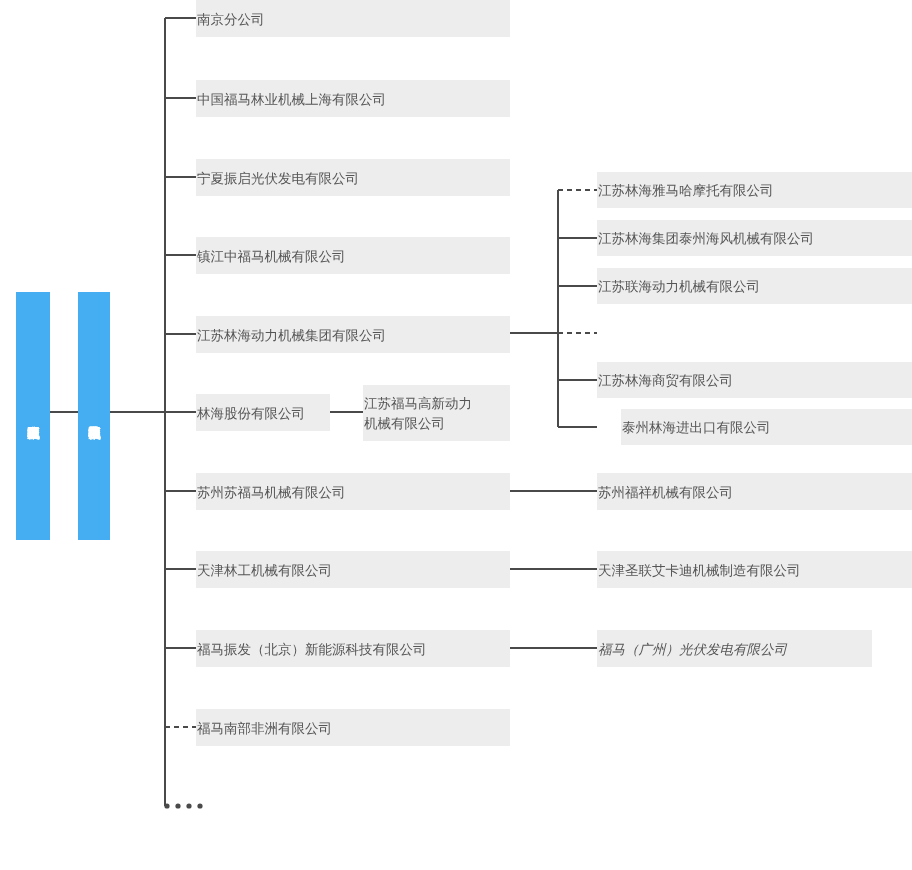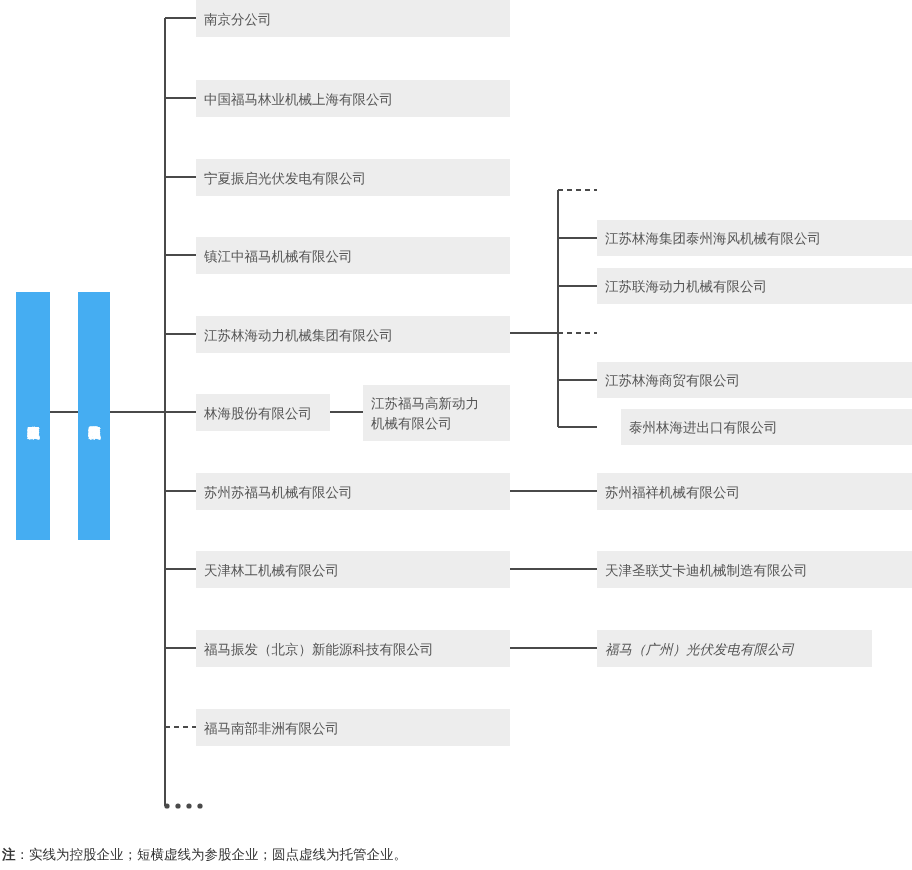--- a/index.html
+++ b/index.html
@@ -35,21 +35,21 @@
   
   .node{
     position:absolute;
     background:#ededed;
     color:#555555;
     font-size:13.5px;
     line-height:20px;
     box-sizing:border-box;
     display:flex;
     align-items:center;
-    padding-left:8px;
+    padding-left:1px;
     padding-right:8px;
     white-space:pre-line;
   }
   .node.two-line{align-items:center;}
 
   
   .footnote{
     position:absolute;
     left:2px;top:846px;
     font-size:13.5px;
@@ -145,20 +145,23 @@
   </div>
   <div class="node" style="left:196px;top:709px;width:314px;height:37px;">
     <span>福马南部非洲有限公司</span>
   </div>
 
   <div class="node two-line" style="left:363px;top:385px;width:147px;height:56px;">
     <span>江苏福马高新动力
 机械有限公司</span>
   </div>
 
+  <div class="node" style="left:597px;top:172px;width:315px;height:36px;">
+    <span>江苏林海雅马哈摩托有限公司</span>
+  </div>
   <div class="node" style="left:597px;top:220px;width:315px;height:36px;">
     <span>江苏林海集团泰州海风机械有限公司</span>
   </div>
   <div class="node" style="left:597px;top:268px;width:315px;height:36px;">
     <span>江苏联海动力机械有限公司</span>
   </div>
   <div class="node" style="left:597px;top:362px;width:315px;height:36px;">
     <span>江苏林海商贸有限公司</span>
   </div>
   <div class="node" style="left:597px;top:409px;width:315px;height:36px;margin-left:24px;">
@@ -168,17 +171,14 @@
   <div class="node" style="left:597px;top:473px;width:315px;height:37px;">
     <span>苏州福祥机械有限公司</span>
   </div>
   <div class="node" style="left:597px;top:551px;width:315px;height:37px;">
     <span>天津圣联艾卡迪机械制造有限公司</span>
   </div>
   <div class="node" style="left:597px;top:630px;width:275px;height:37px;font-style:italic;">
     <span>福马（广州）光伏发电有限公司</span>
   </div>
 
-  <div class="footnote">
-    <b>注</b><span>：实线为控股企业；短横虚线为参股企业；圆点虚线为托管企业。</span>
-  </div>
 
 </div>
 
 </body></html>

